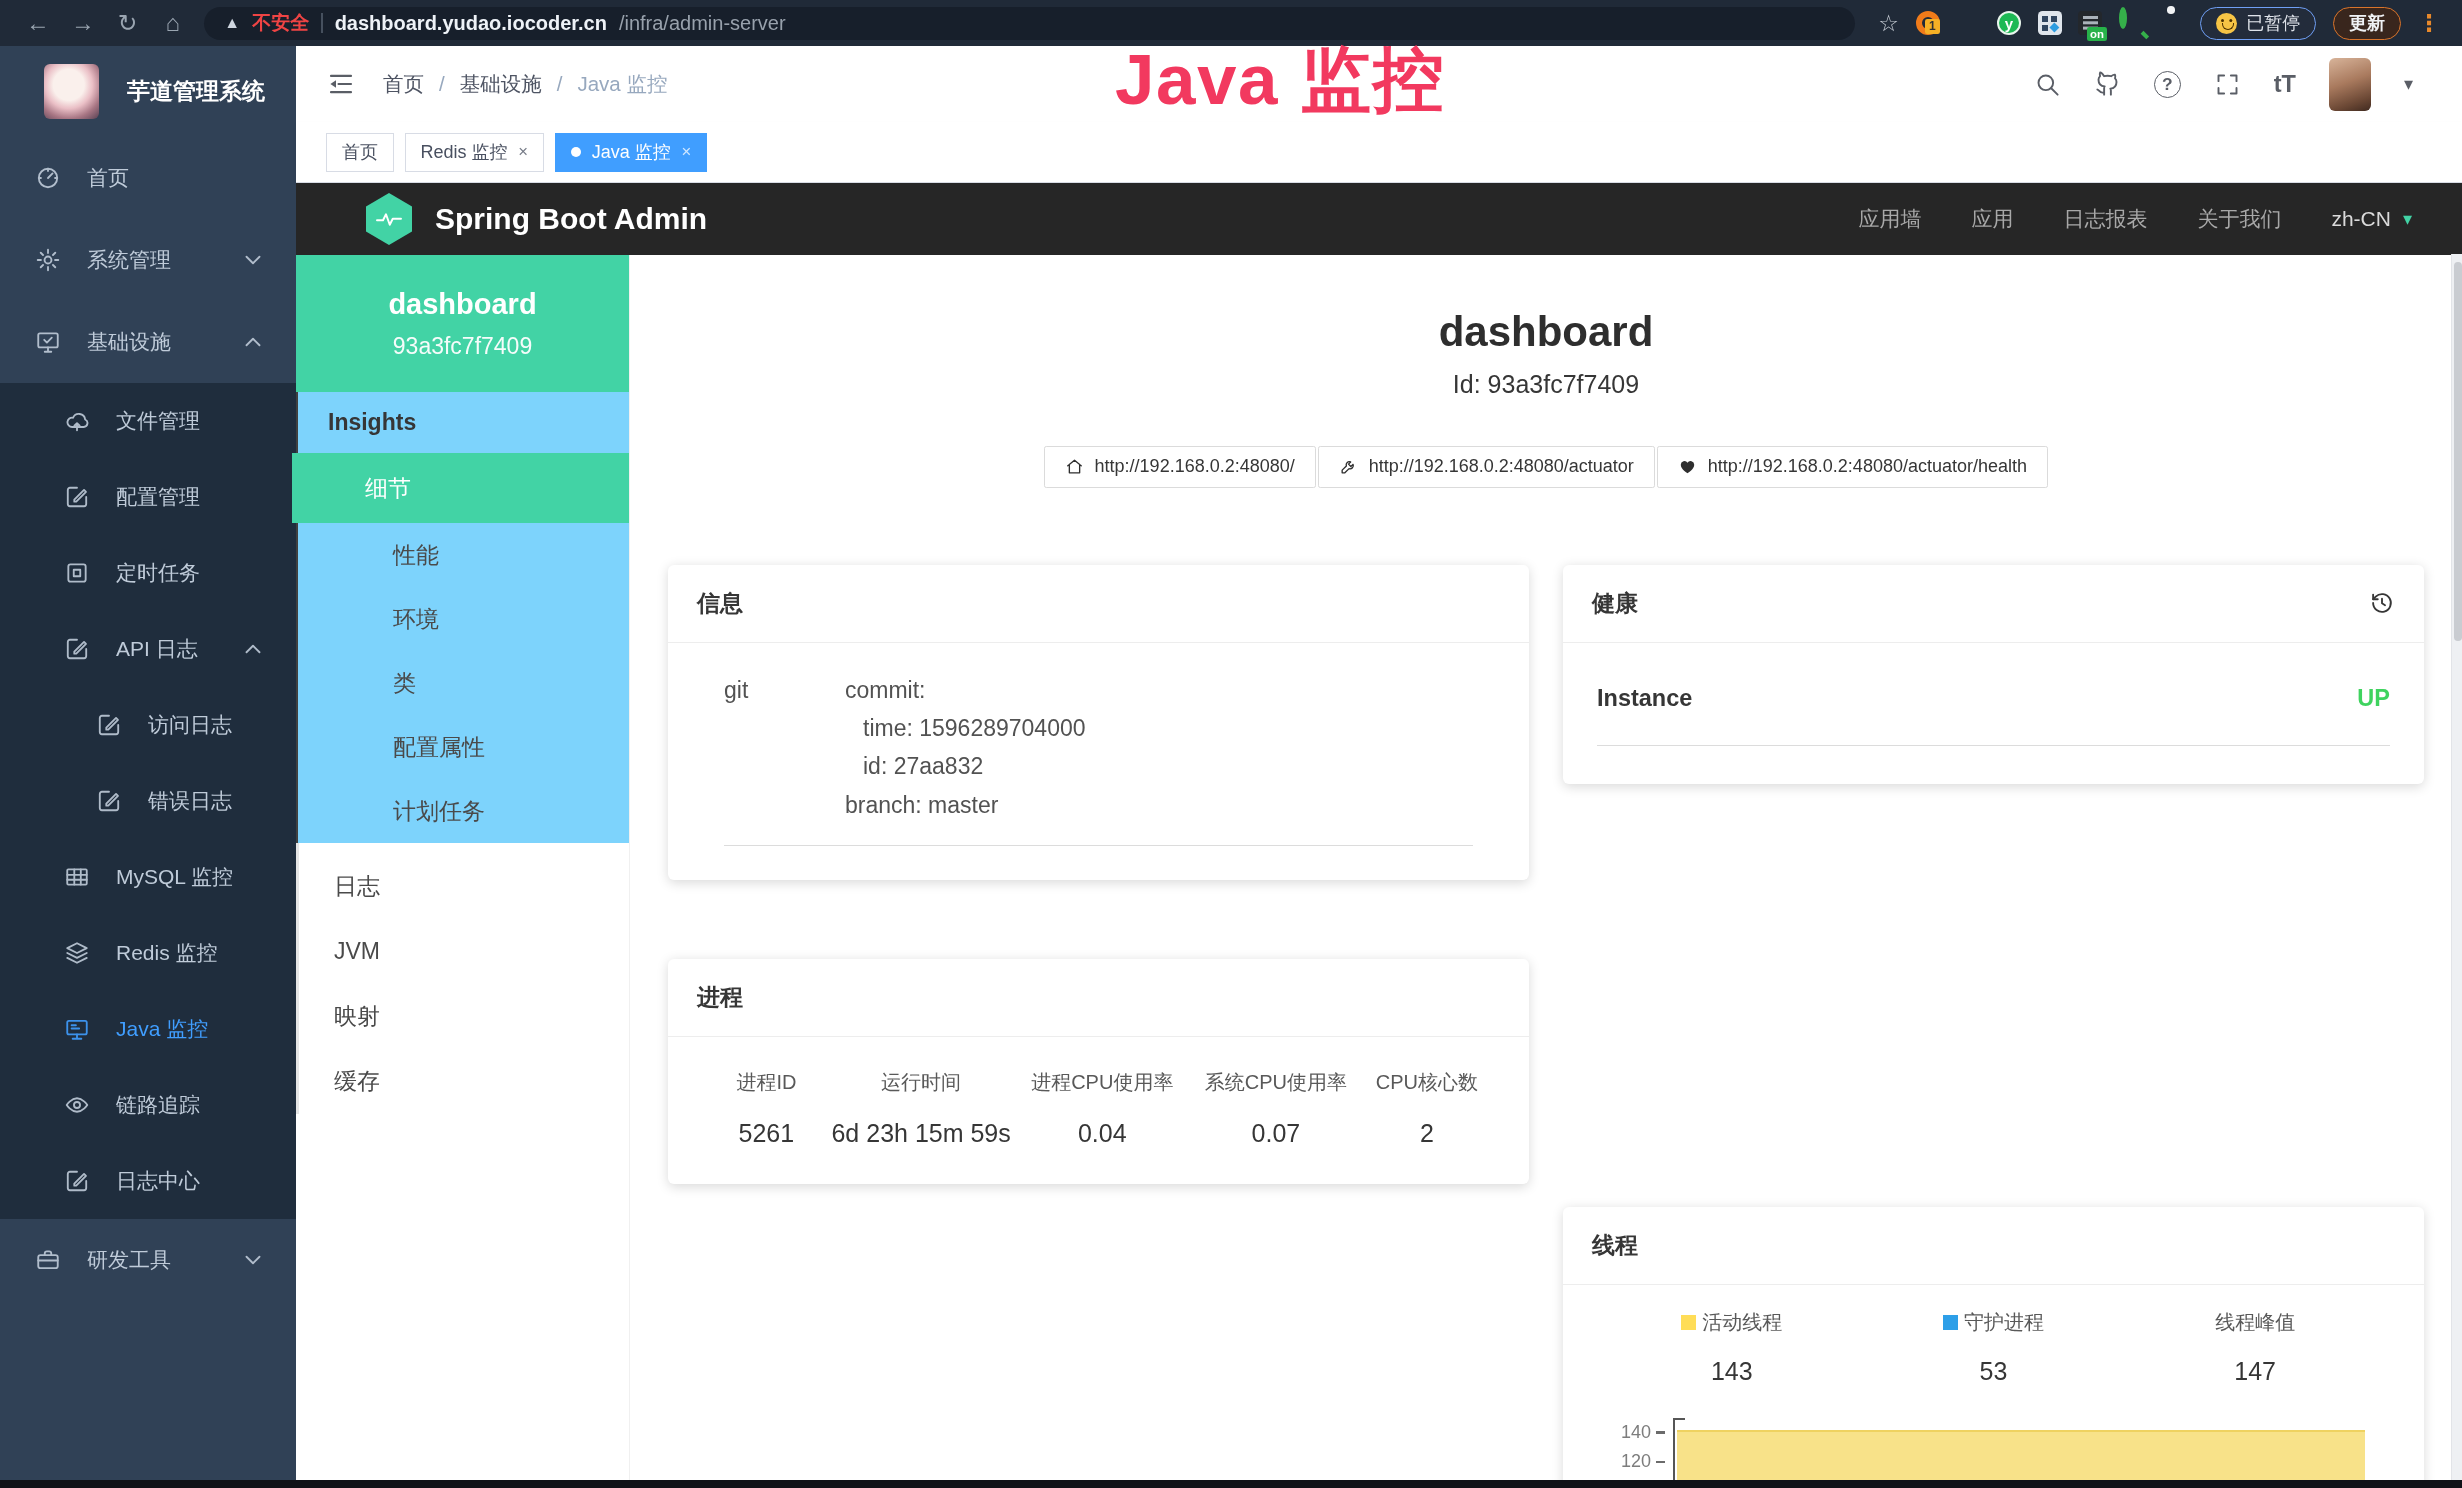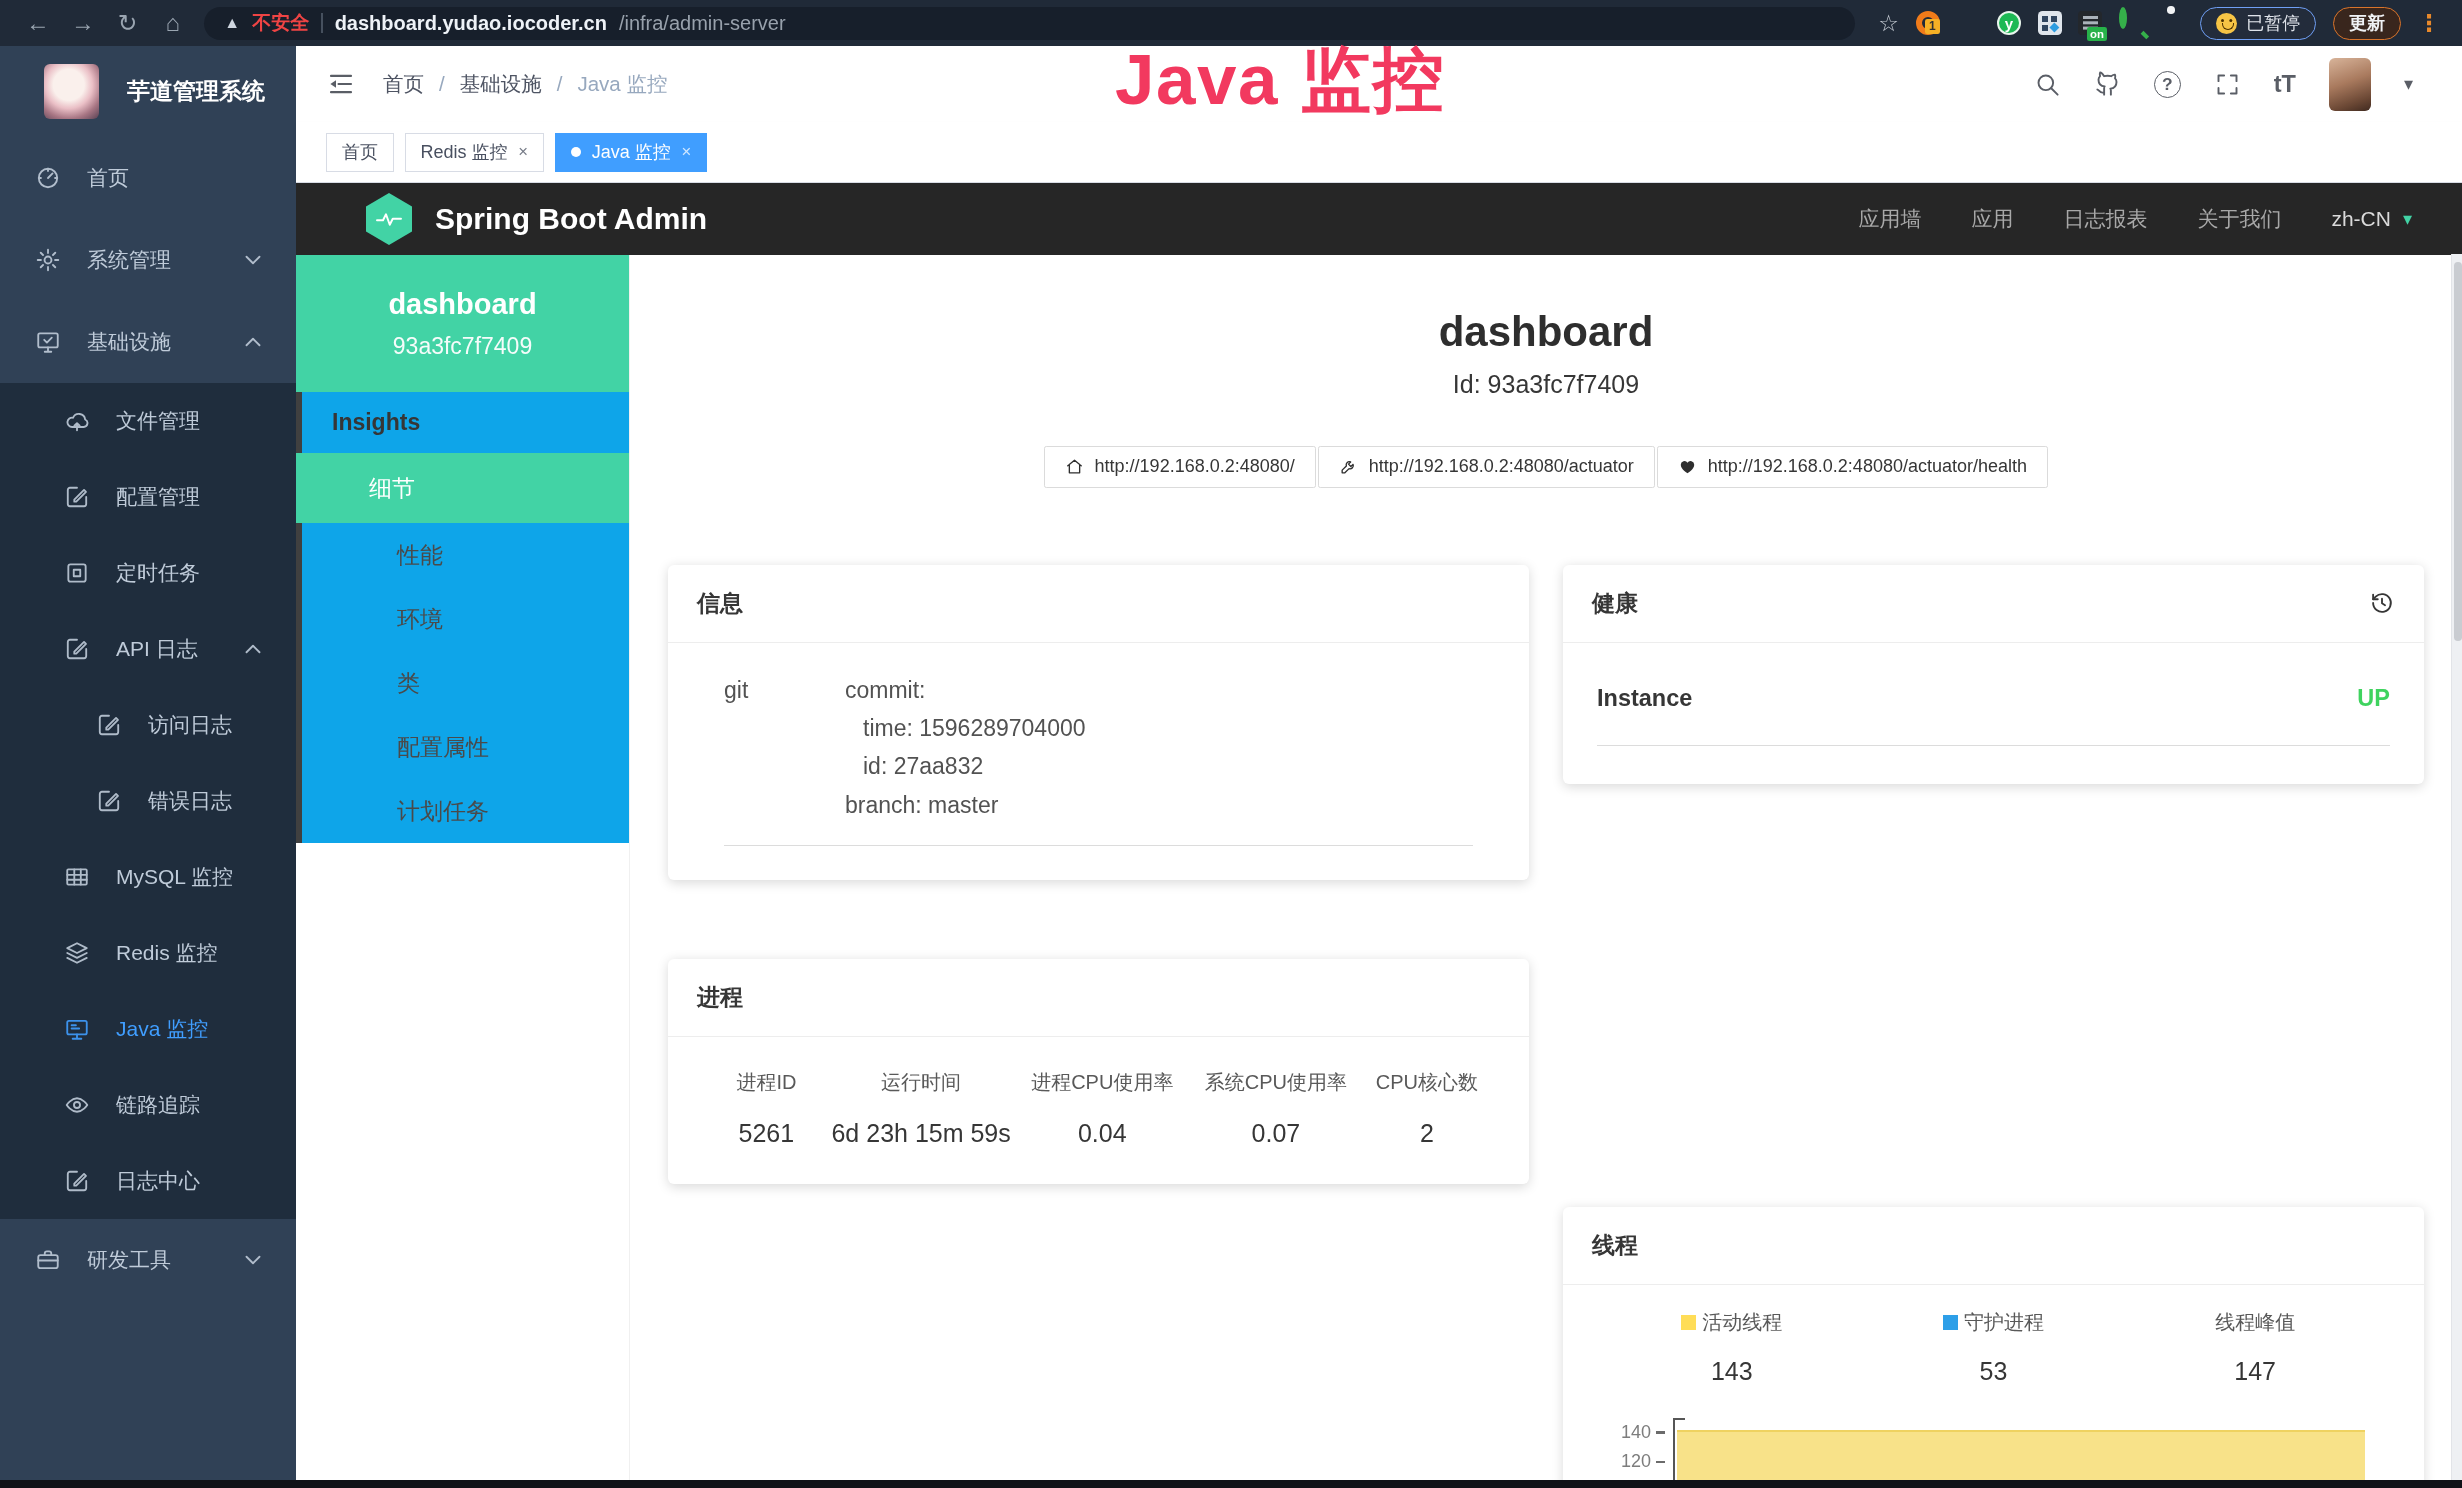--- a/index.html
+++ b/index.html
@@ -87,21 +87,21 @@
 .sba-nav .nav-item{cursor:pointer}
 .sba-locale{color:#dadada;display:flex;gap:12px;align-items:center;cursor:pointer}
 .sba-caret{color:#42d3a5;font-size:18px}
 
 
 .content{flex:1;display:flex;min-height:0}
 .sba-side{width:334px;flex:0 0 auto;border-right:0.8px solid #f0f0f0;font-size:23px}
 .app-block{height:137px;background:#42d3a5;color:#fff;display:flex;flex-direction:column;align-items:center;justify-content:center;gap:12px;cursor:pointer}
 .app-name{font-size:29px;font-weight:bold}
 .app-id{font-size:23px;opacity:.95}
-.ins-wrap{background:#0ea5e9;border-left:6px solid #404040}
+.ins-wrap{background:#7dd3fc;border-left:2px solid #404040}
 .ins-head{height:61px;display:flex;align-items:center;padding-left:30px;font-weight:bold;color:#363636}
 .ins-item{height:64px;display:flex;align-items:center;padding-left:95px;color:#4a4a4a;cursor:pointer}
 .ins-item.active{background:#42d3a5;color:#fff;height:70px;margin-left:-6px;padding-left:73px}
 .root-list{border-left:3px solid #e5e5e5;padding-top:10.6px}
 .root-item{height:65px;display:flex;align-items:center;padding-left:35px;color:#4a4a4a;cursor:pointer}
 
 .main{flex:1;padding:53px 38px 0 38px;background:#fff;overflow:hidden}
 .m-headr{text-align:center}
 .m-title{font-size:42px;font-weight:bold;color:#2e2e2e}
 .m-id{font-size:25px;color:#363636;margin-top:13.7px}
@@ -454,20 +454,26 @@
           </div>
           <div class="ins-wrap">
             <div class="ins-head">Insights</div>
             <div class="ins-item active">细节</div>
             <div class="ins-item">性能</div>
             <div class="ins-item">环境</div>
             <div class="ins-item">类</div>
             <div class="ins-item">配置属性</div>
             <div class="ins-item">计划任务</div>
           </div>
+          <div class="root-list">
+            <div class="root-item">日志</div>
+            <div class="root-item">JVM</div>
+            <div class="root-item">映射</div>
+            <div class="root-item">缓存</div>
+          </div>
         </div>
 
         <div class="main">
           <div class="m-headr">
             <div class="m-title">dashboard</div>
             <div class="m-id">Id: 93a3fc7f7409</div>
           </div>
           <div class="links">
             <div class="link-btn">
               <svg class="ic" viewBox="0 0 25 25" width="19" height="19">

